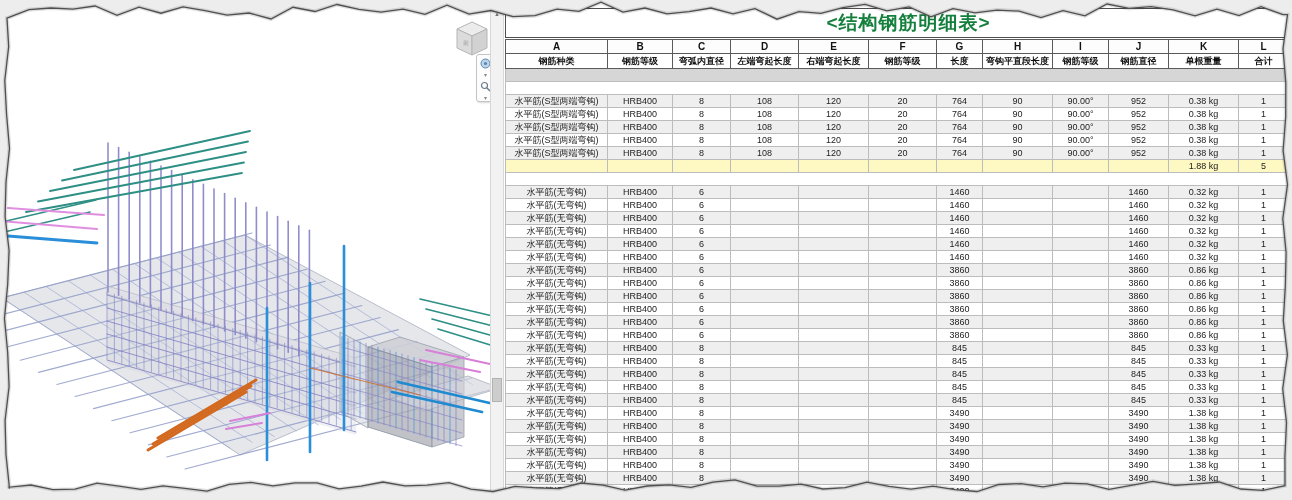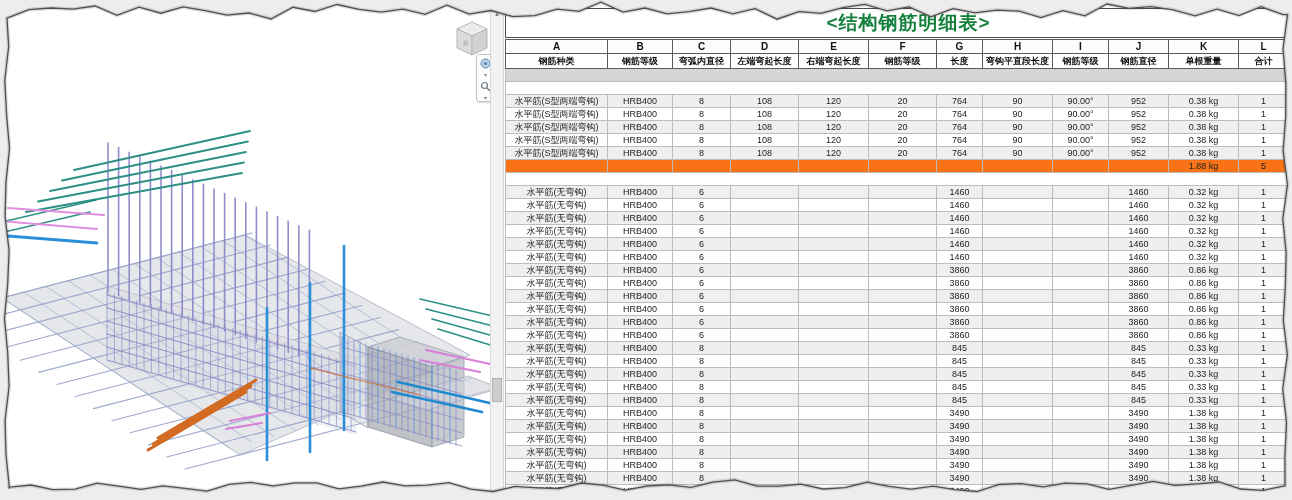--- a/index.html
+++ b/index.html
@@ -30,21 +30,21 @@
              font-size:19px;font-weight:bold;color:#15803d;background:#fff;letter-spacing:1px;padding-left:24px;}
   #sched-table{border-collapse:collapse;table-layout:fixed;width:783px;margin-top:1px;background:#fff;}
   #sched-table th{padding:0;white-space:nowrap;overflow:hidden;}
   #sched-table td{padding:0;white-space:nowrap;overflow:hidden;text-align:center;
                   font-size:9px;line-height:12px;height:12px;color:#222;border:1px solid #bcbcbc;}
   .letter-cell{height:13px;font-size:10px;font-weight:bold;color:#111;background:#fdfdfd;
                border:1px solid #5a5a5a;text-align:center;}
   .label-cell{height:14px;font-size:9px;font-weight:bold;color:#111;background:#fff;
               border:1px solid #5a5a5a;text-align:center;}
   tr.stripe td{background:#efefef;}
-  tr.summary td{background:#f97316;border-color:#9e9e9e;}
+  tr.summary td{background:#fef9c3;border-color:#9e9e9e;}
   td.sp-gray{background:#d6d6d6;height:6px;line-height:6px;border-color:#b5b5b5;}
   td.sp-white{background:#fff;height:4px;line-height:4px;border-color:#d2d2d2;}
   td.colA{color:#666;}
 
   
   #watermark{position:absolute;right:2px;top:420px;z-index:7;font-size:46px;font-weight:bold;
              letter-spacing:2px;color:rgba(255,255,255,.78);
              text-shadow:-1.5px -1.5px 0 #a6a6a6,1.5px -1.5px 0 #a6a6a6,
                          -1.5px 1.5px 0 #a6a6a6,1.5px 1.5px 0 #a6a6a6;}
 

